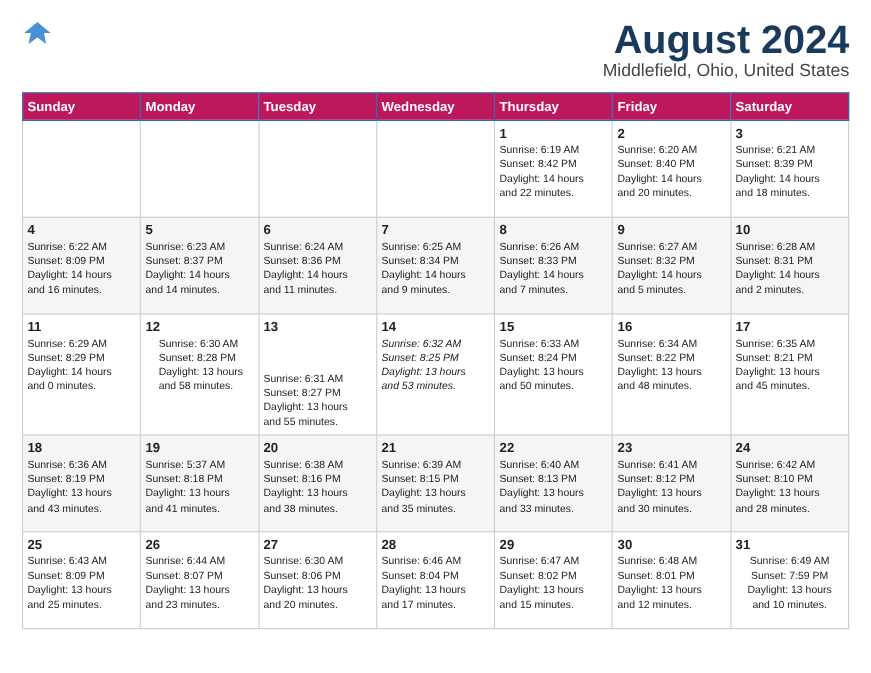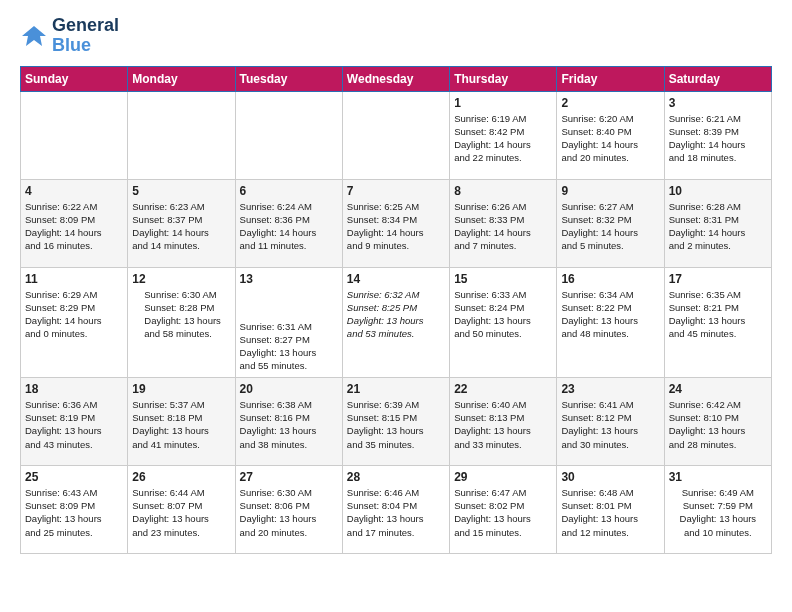--- a/index.html
+++ b/index.html
@@ -90,24 +90,24 @@
     }
   </style>
 </head>
 <body>
 
 <div class="header">
   <div class="logo">
     <svg class="logo-bird" viewBox="0 0 28 28">
       <polygon points="14,4 26,14 20,14 22,24 14,18 6,24 8,14 2,14" fill="#4a90d9"></polygon>
     </svg>
-    <div class="logo-text">
-      <div>General</div>
-      <div><span>Blue</span></div>
-    </div>
+  </div>
+  <div class="title-block">
+    <div class="month-year">August 2024</div>
+    <div class="location">Middlefield, Ohio, United States</div>
   </div>
 </div>
 
 <table>
   <thead>
     <tr>
       <th>Sunday</th>
       <th>Monday</th>
       <th>Tuesday</th>
       <th>Wednesday</th>

